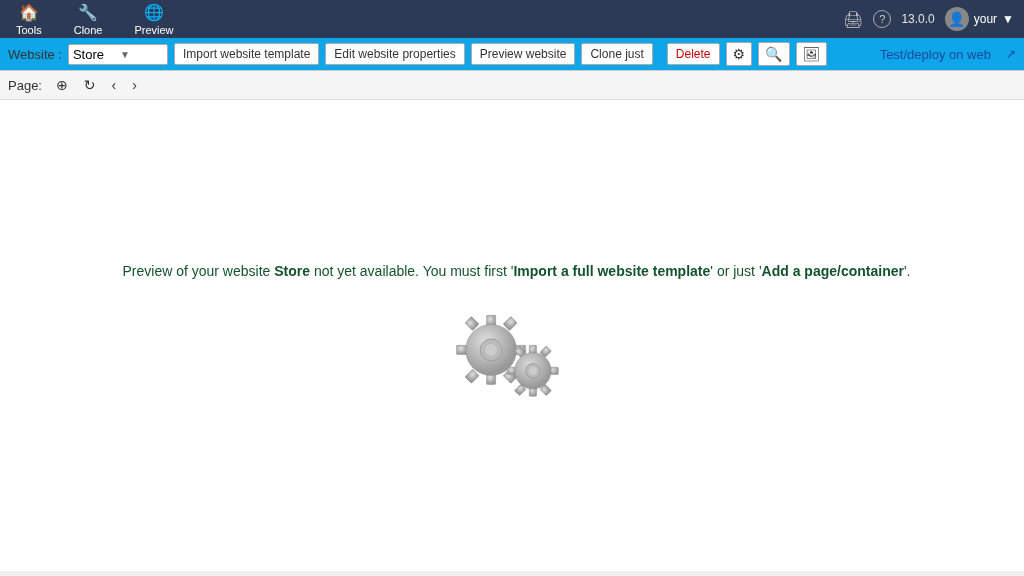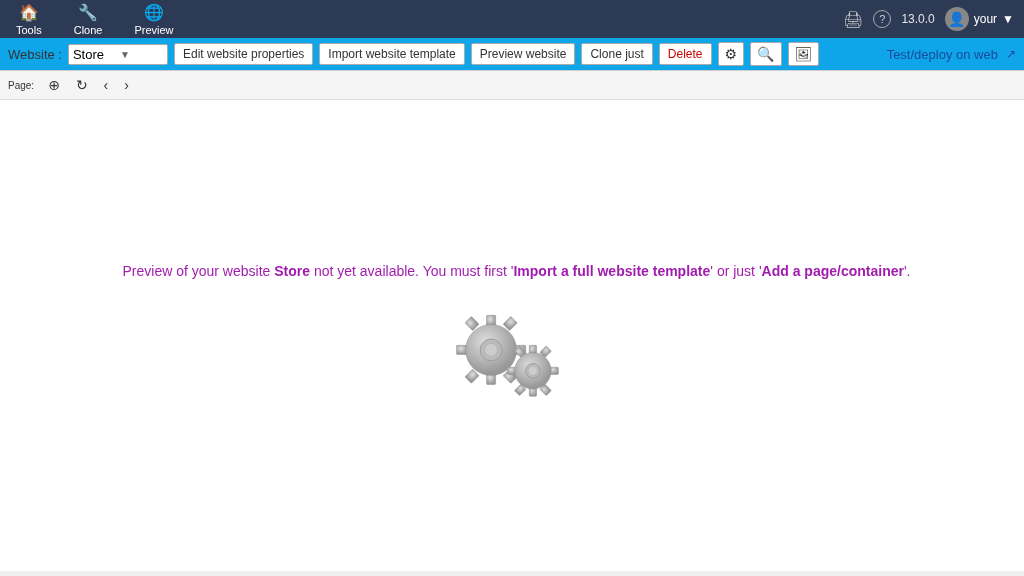--- a/index.html
+++ b/index.html
@@ -88,54 +88,54 @@
     .toolbar-btn {
       background: white;
       border: 1px solid #aaa;
       border-radius: 2px;
       padding: 3px 8px;
       font-size: 12px;
       cursor: pointer;
       color: #333;
       white-space: nowrap;
     }
-    .toolbar-btn.delete { color: #cc0000; }
+    .toolbar-btn.delete { color: #cc0000; margin-left: 8px; }
     .toolbar-icon-btn {
       background: white;
       border: 1px solid #aaa;
       border-radius: 2px;
       padding: 3px 6px;
       font-size: 14px;
       cursor: pointer;
       color: #333;
       display: flex;
       align-items: center;
     }
     .test-deploy-link {
       margin-left: auto;
       color: #1a4a9e;
       font-size: 13px;
       text-decoration: none;
       display: flex;
       align-items: center;
-      gap: 8px;
+      gap: 15px;
       cursor: pointer;
     }
 
     
     .pagebar {
       background: #f5f5f5;
       border-bottom: 1px solid #ddd;
       display: flex;
       align-items: center;
       padding: 3px 8px;
       gap: 4px;
     }
     .pagebar-label {
-      font-size: 10px;
+      font-size: 13px;
       color: #333;
       margin-right: 4px;
     }
     .pagebar-btn {
       background: none;
       border: 1px solid transparent;
       border-radius: 2px;
       padding: 2px 5px;
       font-size: 14px;
       cursor: pointer;
@@ -147,21 +147,21 @@
       background: white;
       min-height: calc(576px - 38px - 37px - 30px);
       display: flex;
       flex-direction: column;
       align-items: center;
       justify-content: center;
       padding: 40px 20px;
     }
     .preview-message {
       font-size: 14px;
-      color: #a21caf;
+      color: #14532d;
       text-align: center;
       margin-bottom: 30px;
       margin-left: 9px;
     }
     .preview-message .site-name { font-weight: bold; }
     .preview-message .action-link { font-weight: bold; }
     .gears-container {
       display: flex;
       align-items: center;
       justify-content: center;
@@ -204,22 +204,22 @@
     </div>
   </div>
 </div>
 
 <div class="toolbar">
   <span class="toolbar-label">Website :</span>
   <div class="website-select">
     <span>Store</span>
     <span class="chevron">▼</span>
   </div>
+  <button class="toolbar-btn">Import website template</button>
   <button class="toolbar-btn">Edit website properties</button>
-  <button class="toolbar-btn">Import website template</button>
   <button class="toolbar-btn">Preview website</button>
   <button class="toolbar-btn">Clone just</button>
   <button class="toolbar-btn delete">Delete</button>
   <button class="toolbar-icon-btn">
     <span>⚙</span>
   </button>
   <button class="toolbar-icon-btn">
     <span>🔍</span>
   </button>
   <button class="toolbar-icon-btn">

